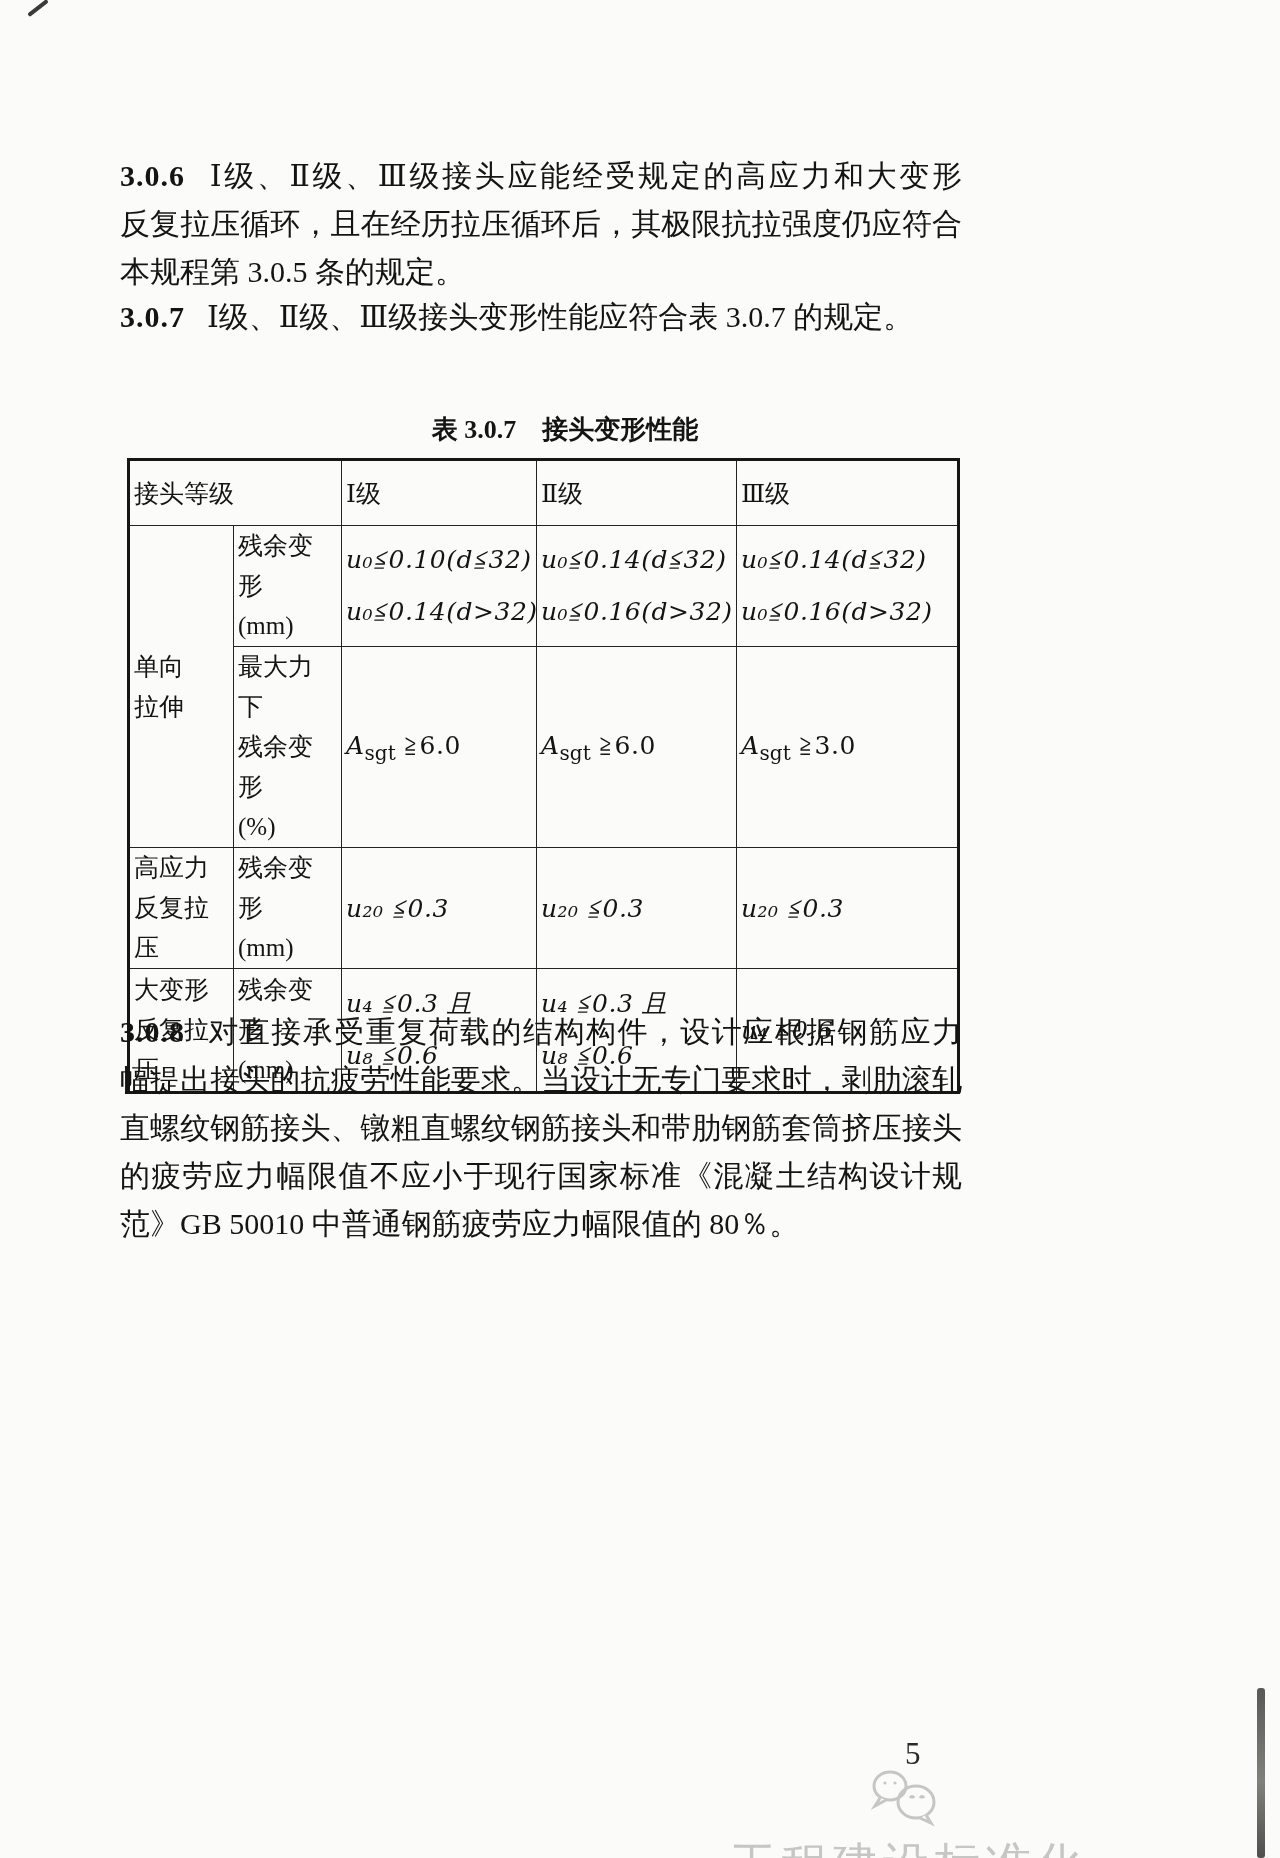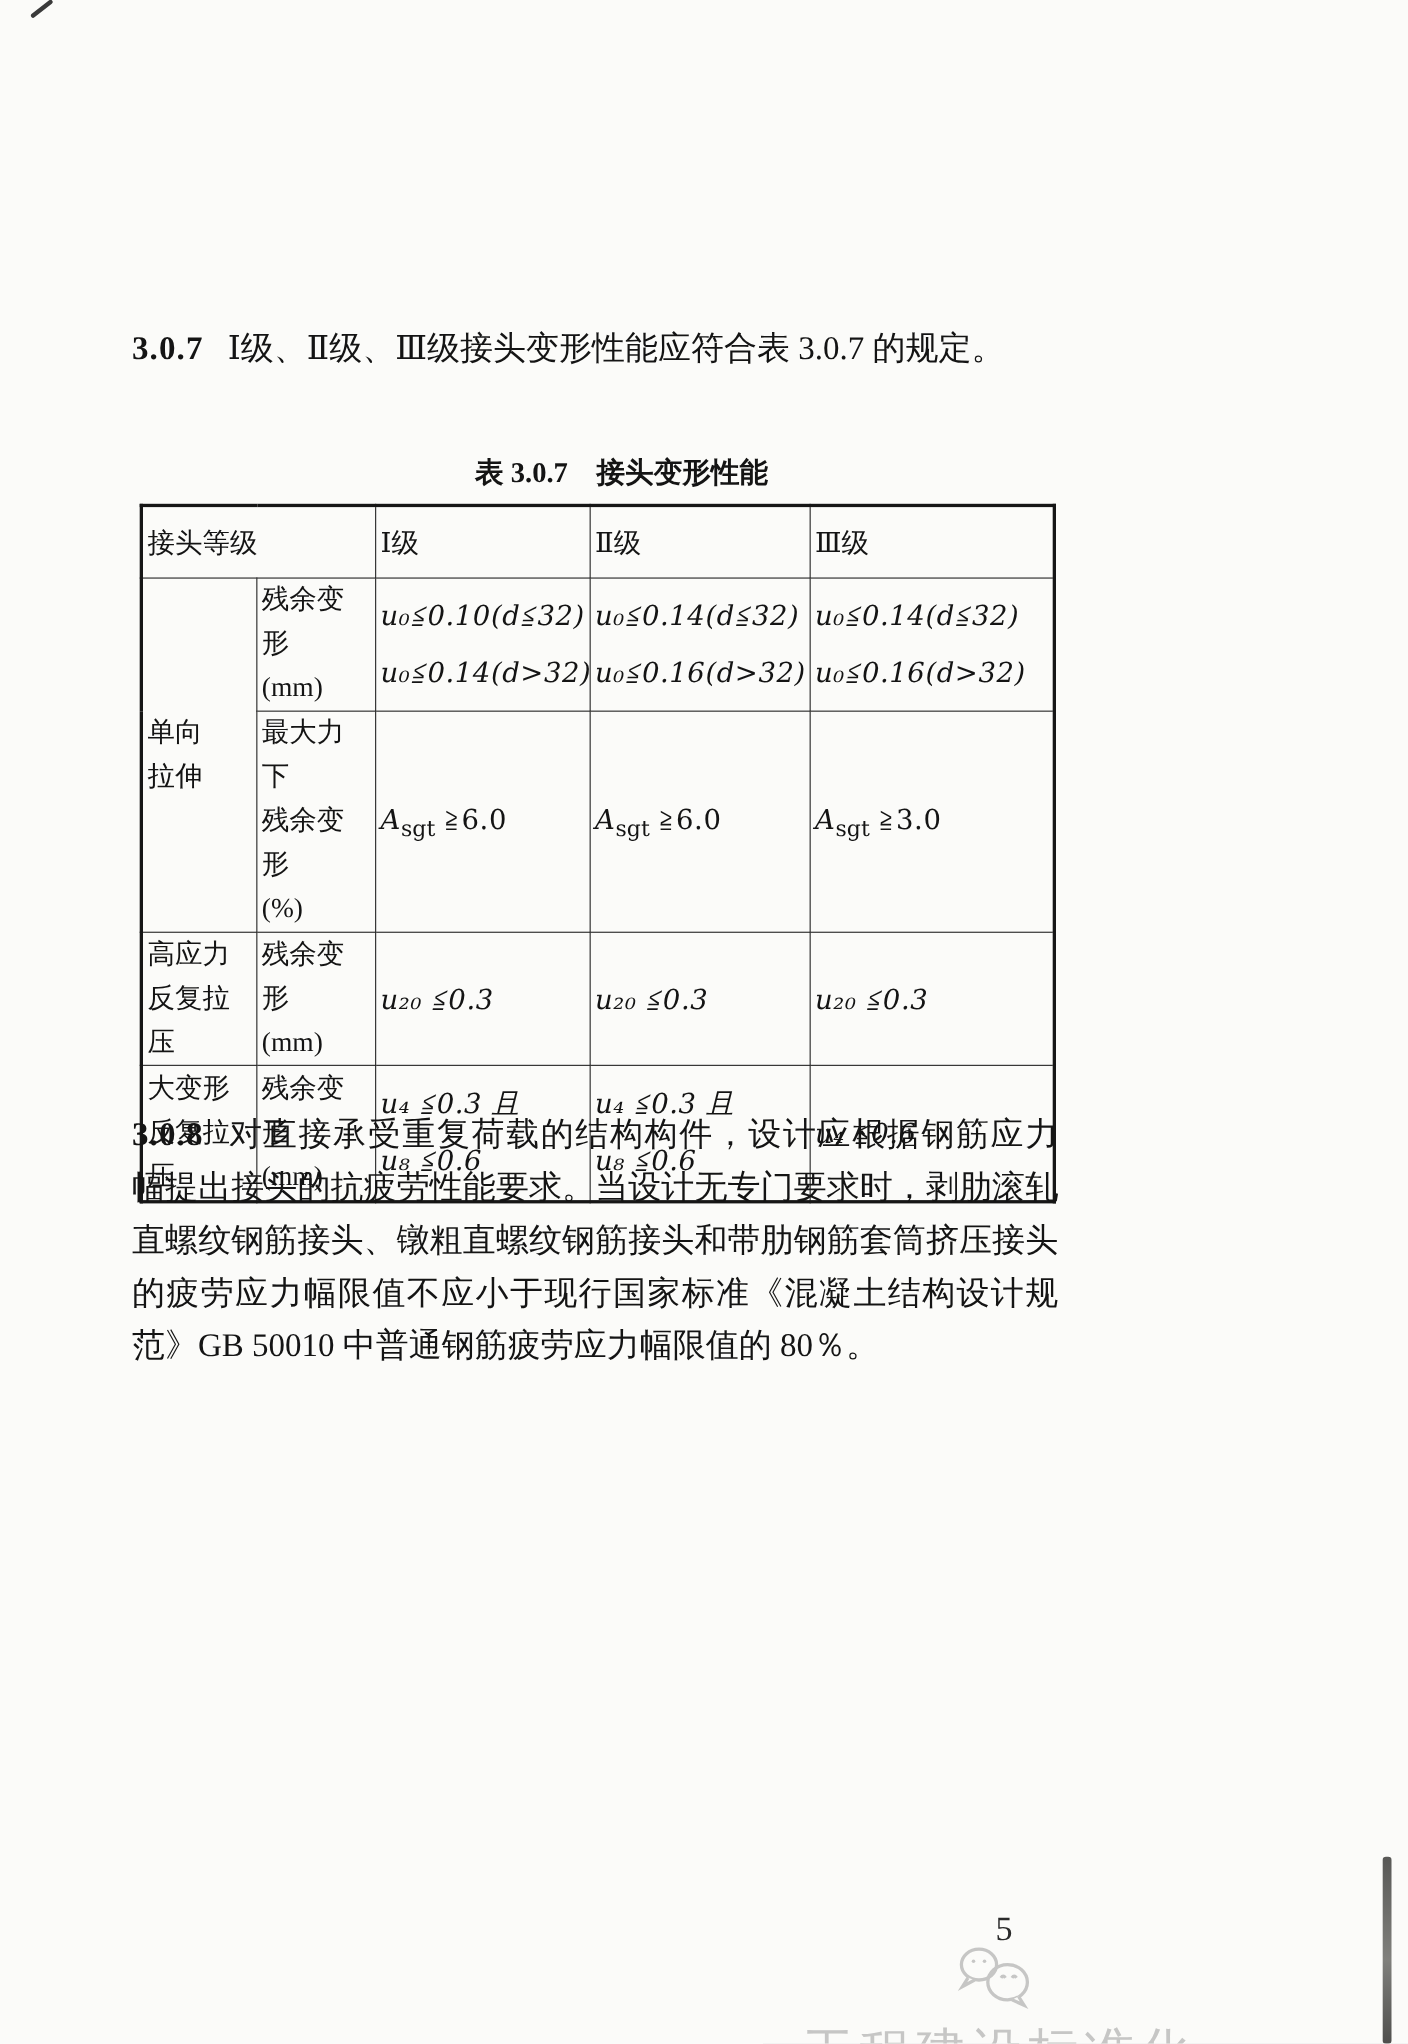--- a/index.html
+++ b/index.html
@@ -76,20 +76,25 @@
     border-radius:3px;opacity:.85;
   }
 </style>
 </head>
 <body>
 
 <div class="page">
 
   <div class="pen-mark"></div>
 
+  <div class="para" style="top:152px;">
+    <div class="line"><span class="sec-num">3.0.6</span><span>Ⅰ级、Ⅱ级、Ⅲ级接头应能经受规定的高应力和大变形</span></div>
+    <div class="line">反复拉压循环，且在经历拉压循环后，其极限抗拉强度仍应符合</div>
+    <div class="line short">本规程第 3.0.5 条的规定。</div>
+  </div>
 
   <div class="para" style="top:293px;">
     <div class="line short"><span class="sec-num">3.0.7</span><span>Ⅰ级、Ⅱ级、Ⅲ级接头变形性能应符合表 3.0.7 的规定。</span></div>
   </div>
 
   <div class="tbl-caption">
     <span class="cap-label">表 3.0.7</span><span>接头变形性能</span>
   </div>
 
   <table class="perf">

